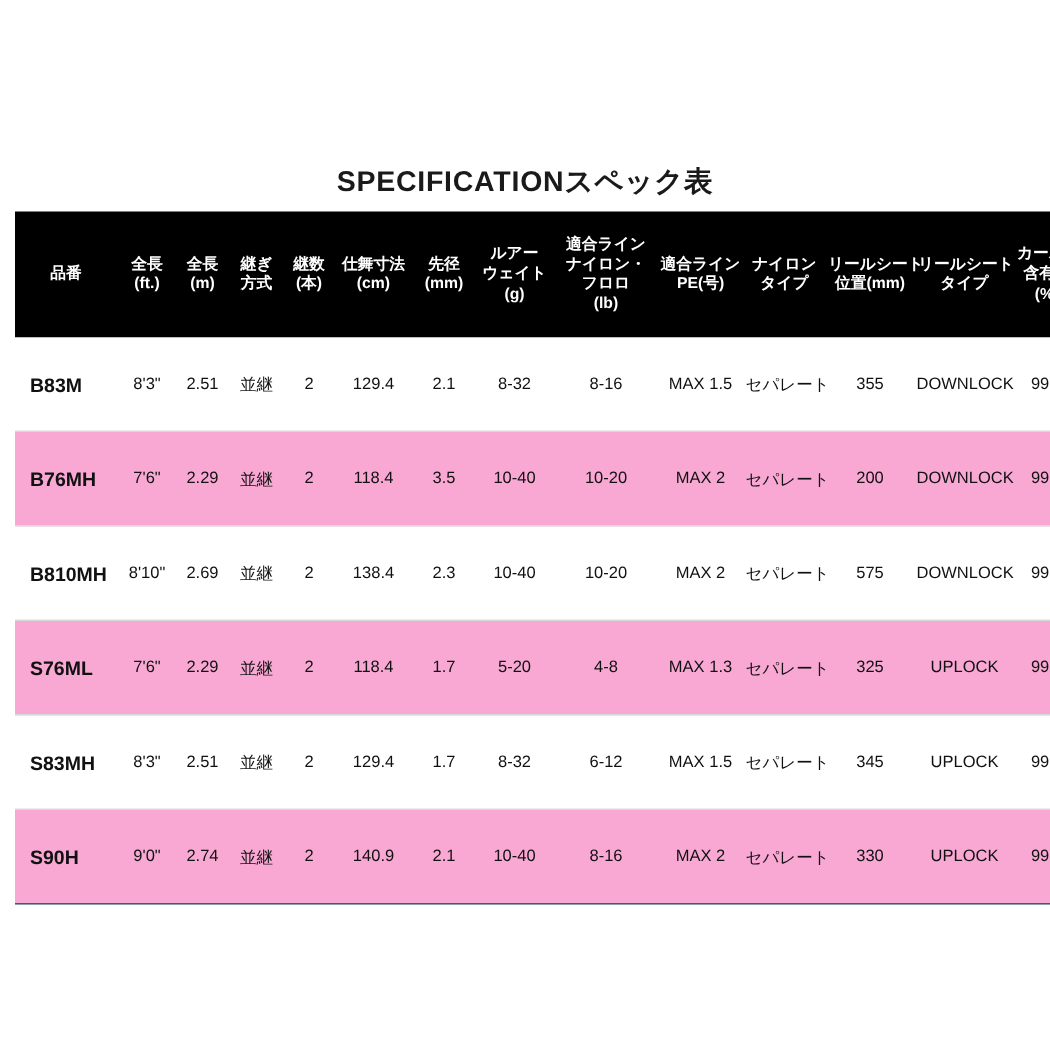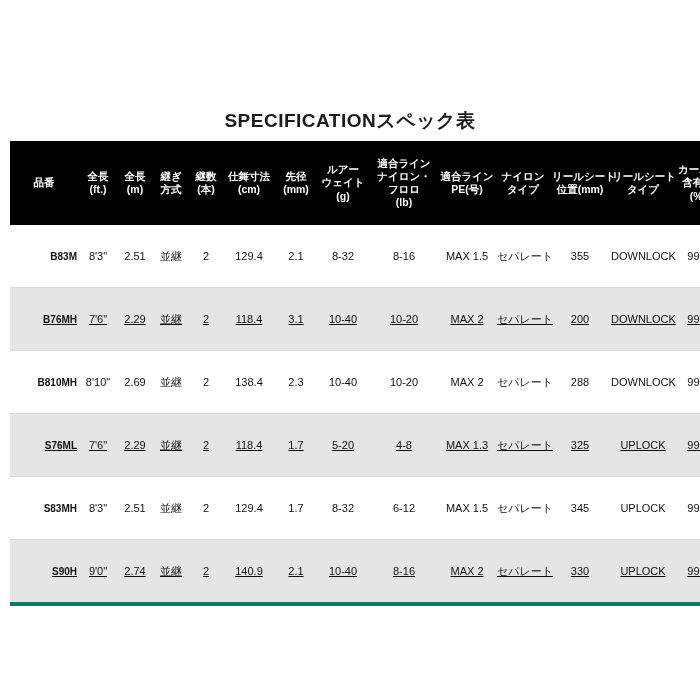--- a/index.html
+++ b/index.html
@@ -68,37 +68,36 @@
     font-size: 11px;
     text-align: center;
     vertical-align: middle;
     height: 58px;
     padding: 2px 1px;
     border-bottom: 1px solid #d9d9d9;
     color: #111111;
     white-space: nowrap;
   }
   table.spec tbody tr:last-child td {
-    border-bottom: 4px solid #0f766e;
+    border-bottom: 1px solid #0f766e;
   }
   table.spec tbody td.model {
     font-weight: bold;
-    text-align: right;
+    text-align: left;
     padding-left: 10px;
-    font-size: 10px;
+    font-size: 13px;
   }
   table.spec tbody tr.alt td {
     background: #f3f3f3;
   }
   table.spec tbody tr td {
     background: #ffffff;
   }
   table.spec tbody tr.alt td {
-    background: #e5e5e5;
-    text-decoration: underline;
+    background: #f9a8d4;
   }
   .hdr-l1 { display: block; }
   .hdr-l2 { display: block; }
   .hdr-l3 { display: block; }
 </style>
 </head>
 <body>
 
 <div class="page">
 
@@ -206,42 +205,42 @@
           <td>DOWNLOCK</td>
           <td>99.3</td>
         </tr>
         <tr class="alt">
           <td class="model">B76MH</td>
           <td>7'6"</td>
           <td>2.29</td>
           <td>並継</td>
           <td>2</td>
           <td>118.4</td>
-          <td>3.1</td>
+          <td>3.5</td>
           <td>10-40</td>
           <td>10-20</td>
           <td>MAX 2</td>
           <td>セパレート</td>
           <td>200</td>
           <td>DOWNLOCK</td>
           <td>99.2</td>
         </tr>
         <tr>
           <td class="model">B810MH</td>
           <td>8'10"</td>
           <td>2.69</td>
           <td>並継</td>
           <td>2</td>
           <td>138.4</td>
           <td>2.3</td>
           <td>10-40</td>
           <td>10-20</td>
           <td>MAX 2</td>
           <td>セパレート</td>
-          <td>288</td>
+          <td>575</td>
           <td>DOWNLOCK</td>
           <td>99.4</td>
         </tr>
         <tr class="alt">
           <td class="model">S76ML</td>
           <td>7'6"</td>
           <td>2.29</td>
           <td>並継</td>
           <td>2</td>
           <td>118.4</td>

